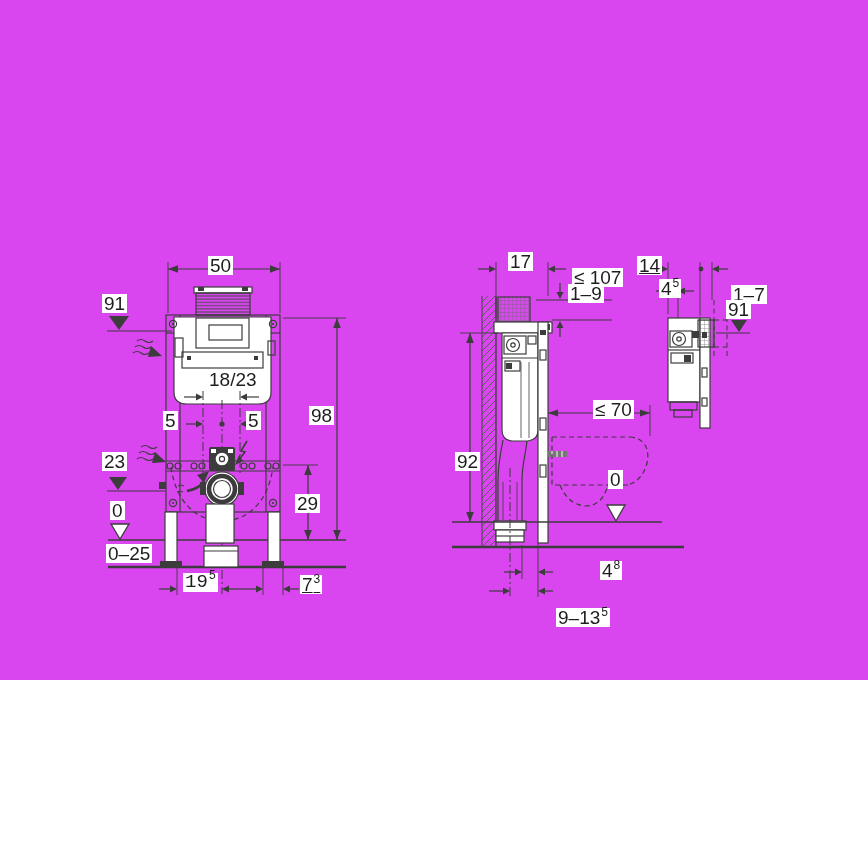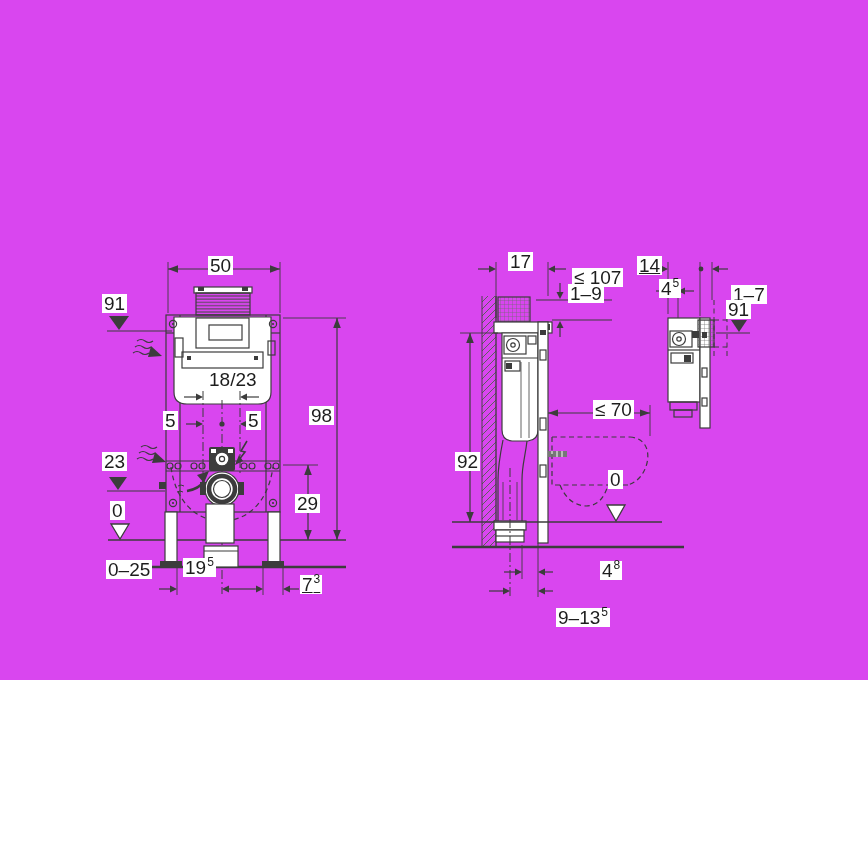--- a/index.html
+++ b/index.html
@@ -365,23 +365,23 @@
 </svg>
 
   <span class="dim" style="left:208px;top:256px;"><span>50</span></span>
   <span class="dim" style="left:102px;top:294px;"><span>91</span></span>
   <span class="dim" style="left:309px;top:406px;"><span>98</span></span>
   <span class="dim" style="left:195px;top:370px;margin-left:12px;"><span>18/23</span></span>
   <span class="dim" style="left:163px;top:411px;"><span>5</span></span>
   <span class="dim" style="left:246px;top:411px;"><span>5</span></span>
   <span class="dim" style="left:102px;top:452px;"><span>23</span></span>
   <span class="dim" style="left:110px;top:501px;"><span>0</span></span>
-  <span class="dim" style="left:106px;top:560px;"><span>0–25</span></span>
+  <span class="dim" style="left:106px;top:544px;"><span>0–25</span></span>
   <span class="dim" style="left:295px;top:494px;"><span>29</span></span>
-  <span class="dim" style="left:183px;top:558px;"><span>19</span><sup>5</sup></span>
+  <span class="dim" style="left:183px;top:573px;font-family:Liberation Mono, monospace;"><span>19</span><sup>5</sup></span>
   <span class="dim" style="left:300px;top:575px;text-decoration:underline;"><span>7</span><sup>3</sup></span>
 
   <span class="dim" style="left:508px;top:252px;"><span>17</span></span>
   <span class="dim" style="left:556px;top:268px;margin-left:16px;"><span>≤ 107</span></span>
   <span class="dim" style="left:568px;top:284px;"><span>1–9</span></span>
   <span class="dim" style="left:455px;top:409px;margin-top:43px;"><span>92</span></span>
   <span class="dim" style="left:572px;top:400px;margin-left:21px;"><span>≤ 70</span></span>
   <span class="dim" style="left:608px;top:470px;"><span>0</span></span>
   <span class="dim" style="left:556px;top:561px;margin-left:44px;"><span>4</span><sup>8</sup></span>
   <span class="dim" style="left:556px;top:580px;margin-top:28px;"><span>9–13</span><sup>5</sup></span>

